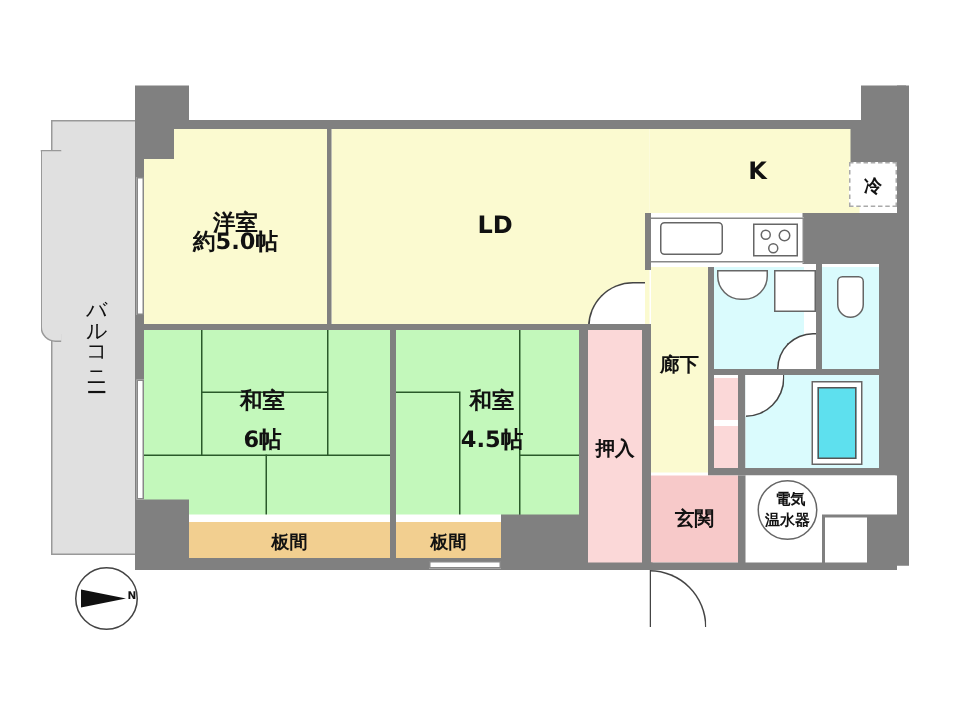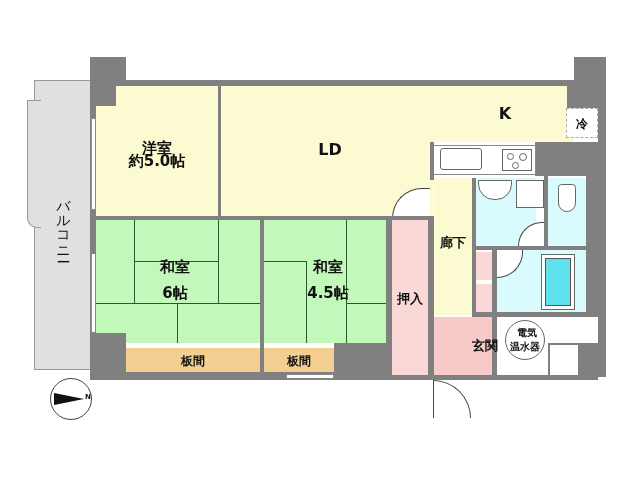--- a/index.html
+++ b/index.html
@@ -88,21 +88,21 @@
 
 <div class="abs white" style="left:497px;top:317px;width:100px;height:58px;"></div>
 <div class="abs white" style="left:505px;top:320px;width:40px;height:40px;border:1px solid #666;border-radius:50%;"></div>
 <div class="lbl" style="left:507px;top:326px;width:40px;font-size:10px;">電気</div>
 <div class="lbl" style="left:505px;top:340px;width:40px;font-size:10px;">温水器</div>
 <div class="abs wall" style="left:492px;top:317px;width:5px;height:63px;"></div>
 <div class="abs wall" style="left:548px;top:343px;width:58px;height:34px;"></div>
 <div class="abs white" style="left:550px;top:345px;width:28px;height:32px;"></div>
 
 <div class="abs salmon" style="left:434px;top:317px;width:58px;height:58px;"></div>
-<div class="lbl" style="left:434px;top:337px;width:58px;font-size:13px;padding-left:22px;">玄関</div>
+<div class="lbl" style="left:434px;top:337px;width:58px;font-size:13px;">玄関</div>
 <div class="abs wall" style="left:434px;top:375px;width:164px;height:5px;"></div>
 <div class="abs white" style="left:433px;top:380px;width:38px;height:38px;border-left:1px solid #444;border-right:1px solid #444;border-radius:0 38px 0 0;border-top:1px solid #444;"></div>
 
 <div class="abs wall" style="left:386px;top:216px;width:6px;height:160px;"></div>
 <div class="abs pink" style="left:392px;top:220px;width:36px;height:155px;"></div>
 <div class="abs wall" style="left:428px;top:216px;width:6px;height:160px;"></div>
 <div class="lbl" style="left:392px;top:290px;width:36px;font-size:13px;">押入</div>
 
 <div class="abs wall" style="left:96px;top:216px;width:338px;height:4px;"></div>
 

